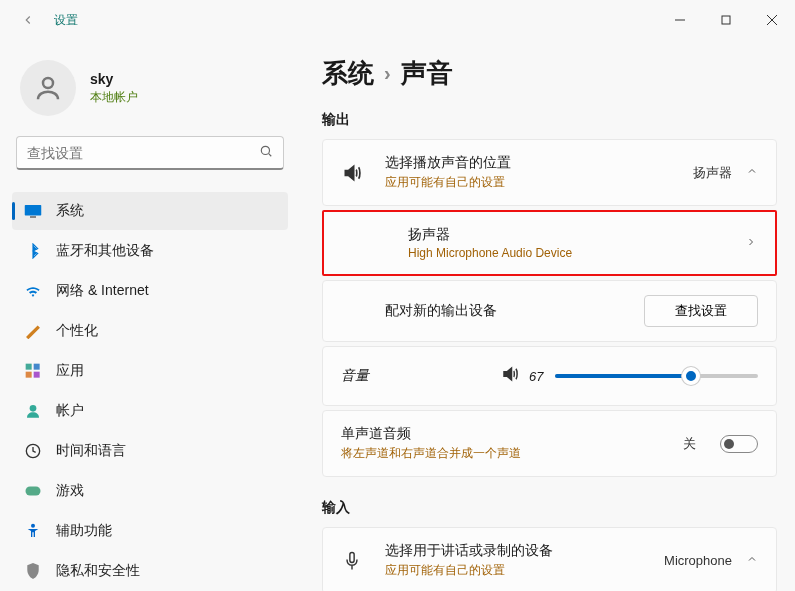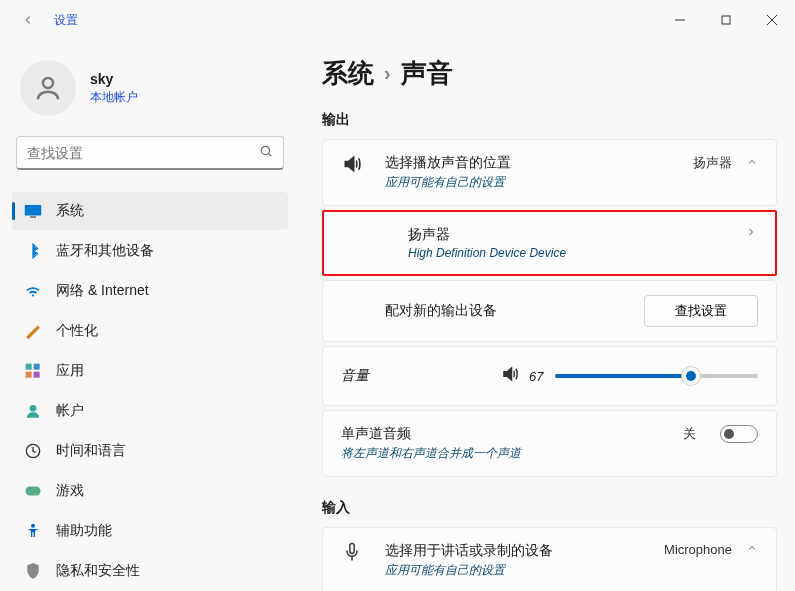--- a/index.html
+++ b/index.html
@@ -1,48 +1,48 @@
 <!DOCTYPE html>
 <html><head>
 <meta charset="utf-8">
 <style>
   * { box-sizing: border-box; margin: 0; padding: 0; font-family: "Segoe UI", "Microsoft YaHei", sans-serif; }
   body { width: 795px; height: 591px; background: #f8f8f8; color: #1a1a1a; overflow: hidden; position: relative; }
   .titlebar { height: 40px; display: flex; align-items: center; padding: 0 0 0 16px; }
   .back-btn { width: 24px; height: 24px; display: flex; align-items: center; justify-content: center; color: #888; }
-  .title { margin-left: 14px; font-size: 12px; color: #1d4ed8; }
+  .title { margin-left: 14px; font-size: 12px; color: #0f766e; }
   .win-controls { margin-left: auto; display: flex; }
   .win-btn { width: 46px; height: 32px; display: flex; align-items: center; justify-content: center; color: #333; }
   .win-btn svg { width: 10px; height: 10px; }
   .body-wrap { display: flex; height: calc(100% - 40px); }
   .sidebar { width: 300px; padding: 8px 12px 0 12px; }
   .profile { display: flex; align-items: center; padding: 12px 8px 20px 8px; }
   .avatar { width: 56px; height: 56px; border-radius: 50%; background: #eaeaea; display: flex; align-items: center; justify-content: center; }
   .avatar svg { width: 30px; height: 30px; stroke: #777; fill: none; stroke-width: 2; }
   .profile-text { margin-left: 14px; }
   .profile-name { font-size: 14px; font-weight: 600; }
-  .profile-sub { font-size: 12px; color: #1d4ed8; margin-top: 2px; }
+  .profile-sub { font-size: 12px; color: #4d7c0f; margin-top: 2px; }
   .search-box { margin: 0 4px 22px 4px; height: 34px; border: 1px solid #ccc; border-bottom: 2px solid #888; border-radius: 4px; background: #fdfdfd; display: flex; align-items: center; padding: 0 10px; }
   .search-box input { flex: 1; border: none; outline: none; background: transparent; font-size: 14px; color: #b91c1c; }
   .search-box .sicon { color: #666; }
   .nav { list-style: none; }
   .nav-item { height: 38px; display: flex; align-items: center; padding: 0 12px; border-radius: 4px; font-size: 14px; color: #222; position: relative; margin-bottom: 2px; }
   .nav-item.active { background: #ececec; }
   .nav-item.active::before { content: ""; position: absolute; left: 0; top: 10px; bottom: 10px; width: 3px; background: #0067c0; border-radius: 2px; }
   .nav-icon { width: 18px; height: 18px; margin-right: 14px; display: flex; align-items: center; justify-content: center; }
   .main { flex: 1; padding: 16px 18px 0 22px; overflow-y: auto; }
   .breadcrumb { font-size: 26px; font-weight: 600; display: flex; align-items: center; gap: 10px; margin-bottom: 20px; }
   .breadcrumb .sep { color: #888; font-size: 20px; }
   .section-label { font-size: 14px; font-weight: 600; margin-bottom: 10px; margin-top: 6px; }
   .card { background: #fcfcfc; border: 1px solid #e8e8e8; border-radius: 4px; margin-bottom: 4px; }
-  .row { display: flex; align-items: flex-start; padding: 14px 18px; min-height: 62px; }
+  .row { display: flex; align-items: center; padding: 14px 18px; min-height: 62px; }
   .row-icon { width: 22px; margin-right: 22px; color: #333; display: flex; align-items: center; justify-content: center; }
   .row-text { flex: 1; }
   .row-title { font-size: 14px; }
-  .row-sub { font-size: 12px; color: #0c4a6e; margin-top: 2px; font-style: italic; }
+  .row-sub { font-size: 12px; color: #a16207; margin-top: 2px; }
   .row-right { display: flex; align-items: center; gap: 14px; font-size: 13px; color: #333; }
   .chev { color: #555; }
   .highlight { border: 2px solid #e11; border-radius: 2px; }
   .pair-row { display: flex; align-items: center; padding: 14px 18px; }
   .pair-row .row-title { font-size: 14px; flex: 1; padding-left: 44px; }
   .add-btn { border: 1px solid #d0d0d0; background: #fdfdfd; border-radius: 4px; padding: 6px 30px; font-size: 13px; }
   .vol-row { display: flex; align-items: center; padding: 18px 18px; }
   .vol-label { font-size: 14px; width: 160px; }
   .vol-icon { color: #333; margin-right: 10px; }
   .vol-num { font-size: 13px; margin-right: 12px; }
@@ -226,21 +226,21 @@
               </svg></span>
         </div>
       </div>
     </div>
 
     <div class="card highlight">
       <div class="row">
         <div class="row-icon" style="visibility:hidden;"></div>
         <div class="row-text" style="padding-left:22px;">
           <div class="row-title">扬声器</div>
-          <div class="row-sub">High Definition Device Device</div>
+          <div class="row-sub">High Microphone Audio Device</div>
         </div>
         <div class="row-right">
           <span class="chev"><svg width="12" height="12" viewBox="0 0 24 24" fill="none" stroke="currentColor" stroke-width="2">
                 <path d="M9 6l6 6-6 6"></path>
               </svg></span>
         </div>
       </div>
     </div>
 
     <div class="card">

